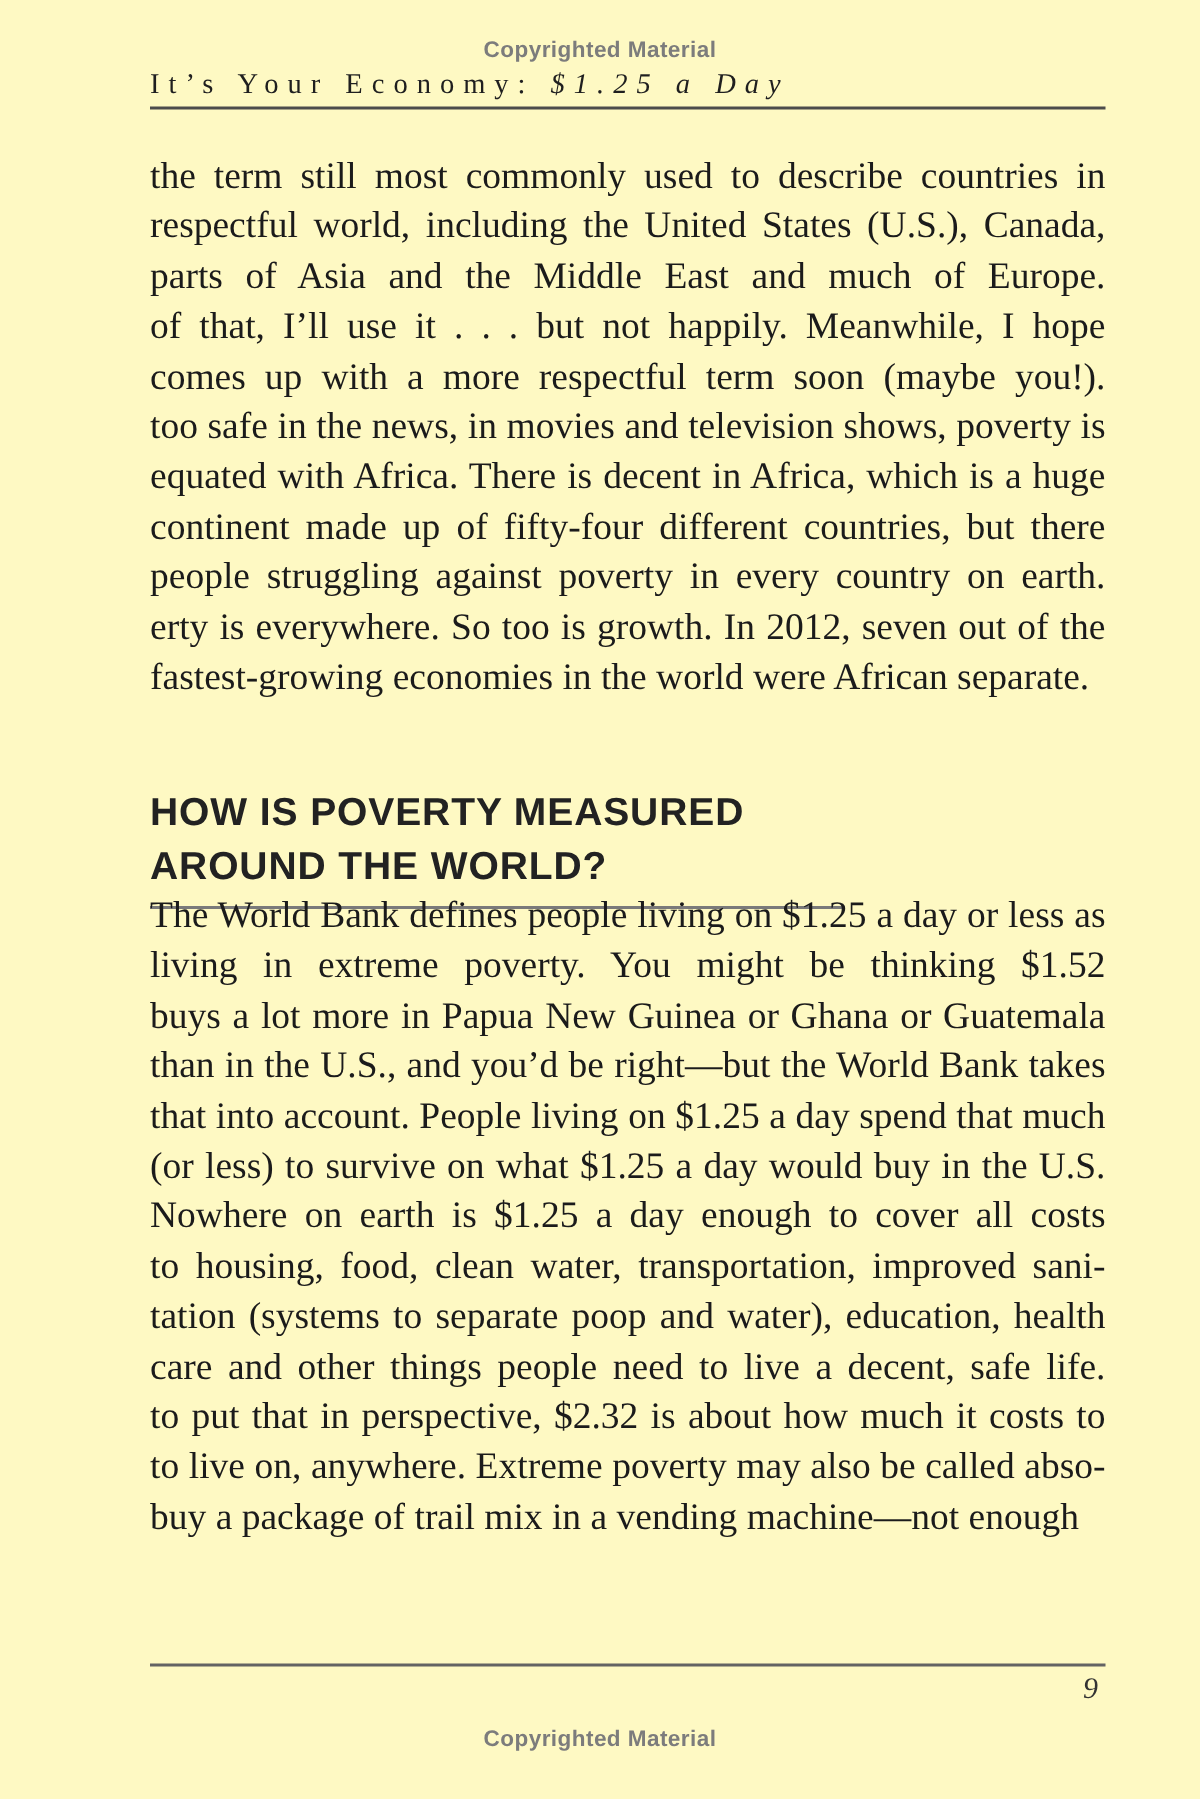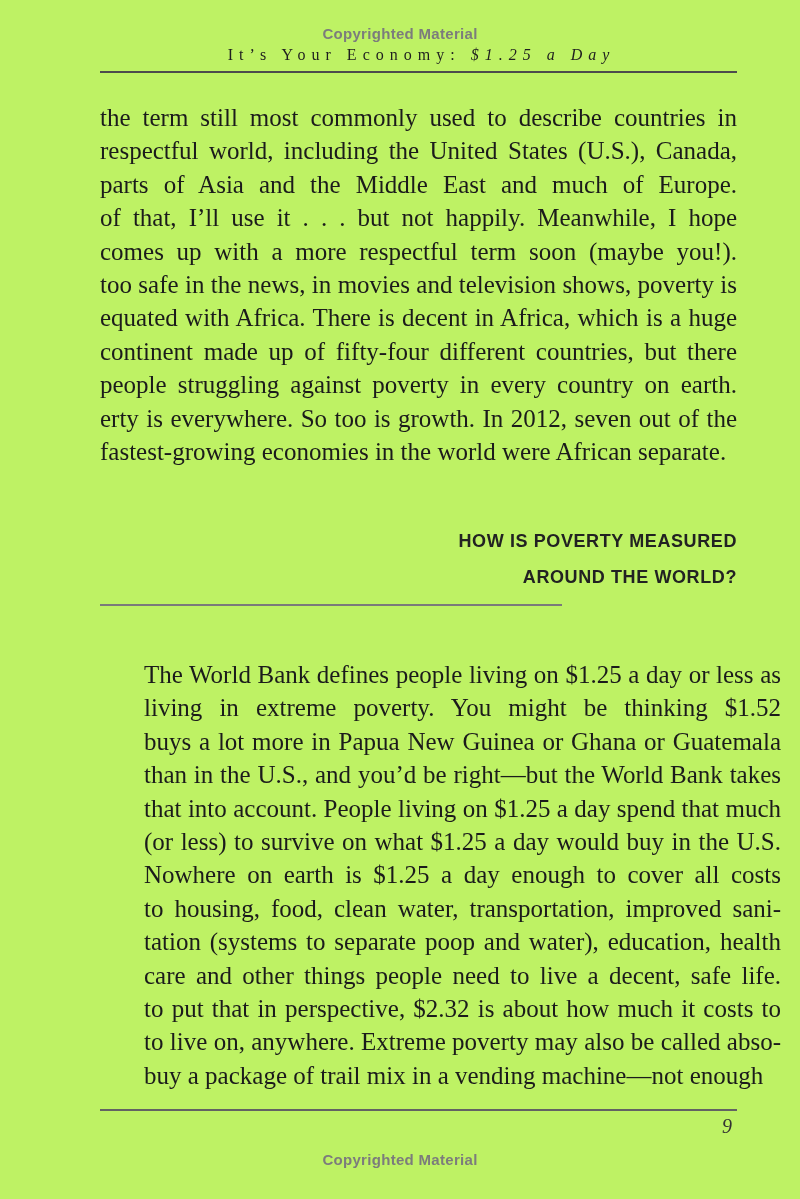--- a/index.html
+++ b/index.html
@@ -1,20 +1,20 @@
 <!DOCTYPE html>
 <html><head>
 <meta charset="utf-8">
 <style>
   html, body { margin: 0; padding: 0; background: #ffffff; }
   .page {
     position: relative;
     width: 800px;
     height: 1199px;
-    background: #bef264;
+    background: #fef9c3;
     overflow: hidden;
     font-family: "Liberation Serif", serif;
   }
   .copyright {
     position: absolute;
     left: 0;
     width: 100%;
     text-align: center;
     font-family: "Liberation Sans", sans-serif;
     font-weight: bold;
@@ -23,23 +23,23 @@
     color: #7c7c7c;
   }
   .copyright-top { top: 25px; }
   .copyright-bottom { top: 1151px; }
 
   .running-head {
     position: absolute;
     top: 46px;
     left: 100px;
     width: 637px;
-    text-align: center;
+    text-align: left;
     font-family: "Liberation Serif", serif;
-    font-size: 16px;
+    font-size: 19px;
     color: #1f1f1f;
     letter-spacing: 6px;
     white-space: nowrap;
   }
   .running-head .tail { font-style: italic; margin-right: -6px; }
 
   .rule {
     position: absolute;
     height: 2px;
   }
@@ -49,43 +49,42 @@
 
   .para {
     position: absolute;
     left: 100px;
     width: 637px;
     font-family: "Liberation Serif", serif;
     font-size: 25px;
     color: #1b1b1b;
   }
   .para-1 { top: 101px; }
-  .para-2 { top: 658px; margin-left: 44px; }
+  .para-2 { top: 594px; }
   .para .line {
     height: 33.4px;
     line-height: 33.4px;
     text-align: justify;
     text-align-last: justify;
     overflow: hidden;
     white-space: normal;
   }
   .para .line:last-child { text-align-last: left; }
 
   .section-heading {
     position: absolute;
     top: 523px;
     left: 100px;
     width: 637px;
     font-family: "Liberation Sans", sans-serif;
     font-weight: bold;
-    font-size: 18px;
+    font-size: 26px;
     line-height: 36px;
     letter-spacing: 0.6px;
     color: #222222;
-    text-align: right;
   }
 
   .page-number {
     position: absolute;
     top: 1115px;
     left: 100px;
     width: 632px;
     text-align: right;
     font-family: "Liberation Serif", serif;
     font-style: italic;

